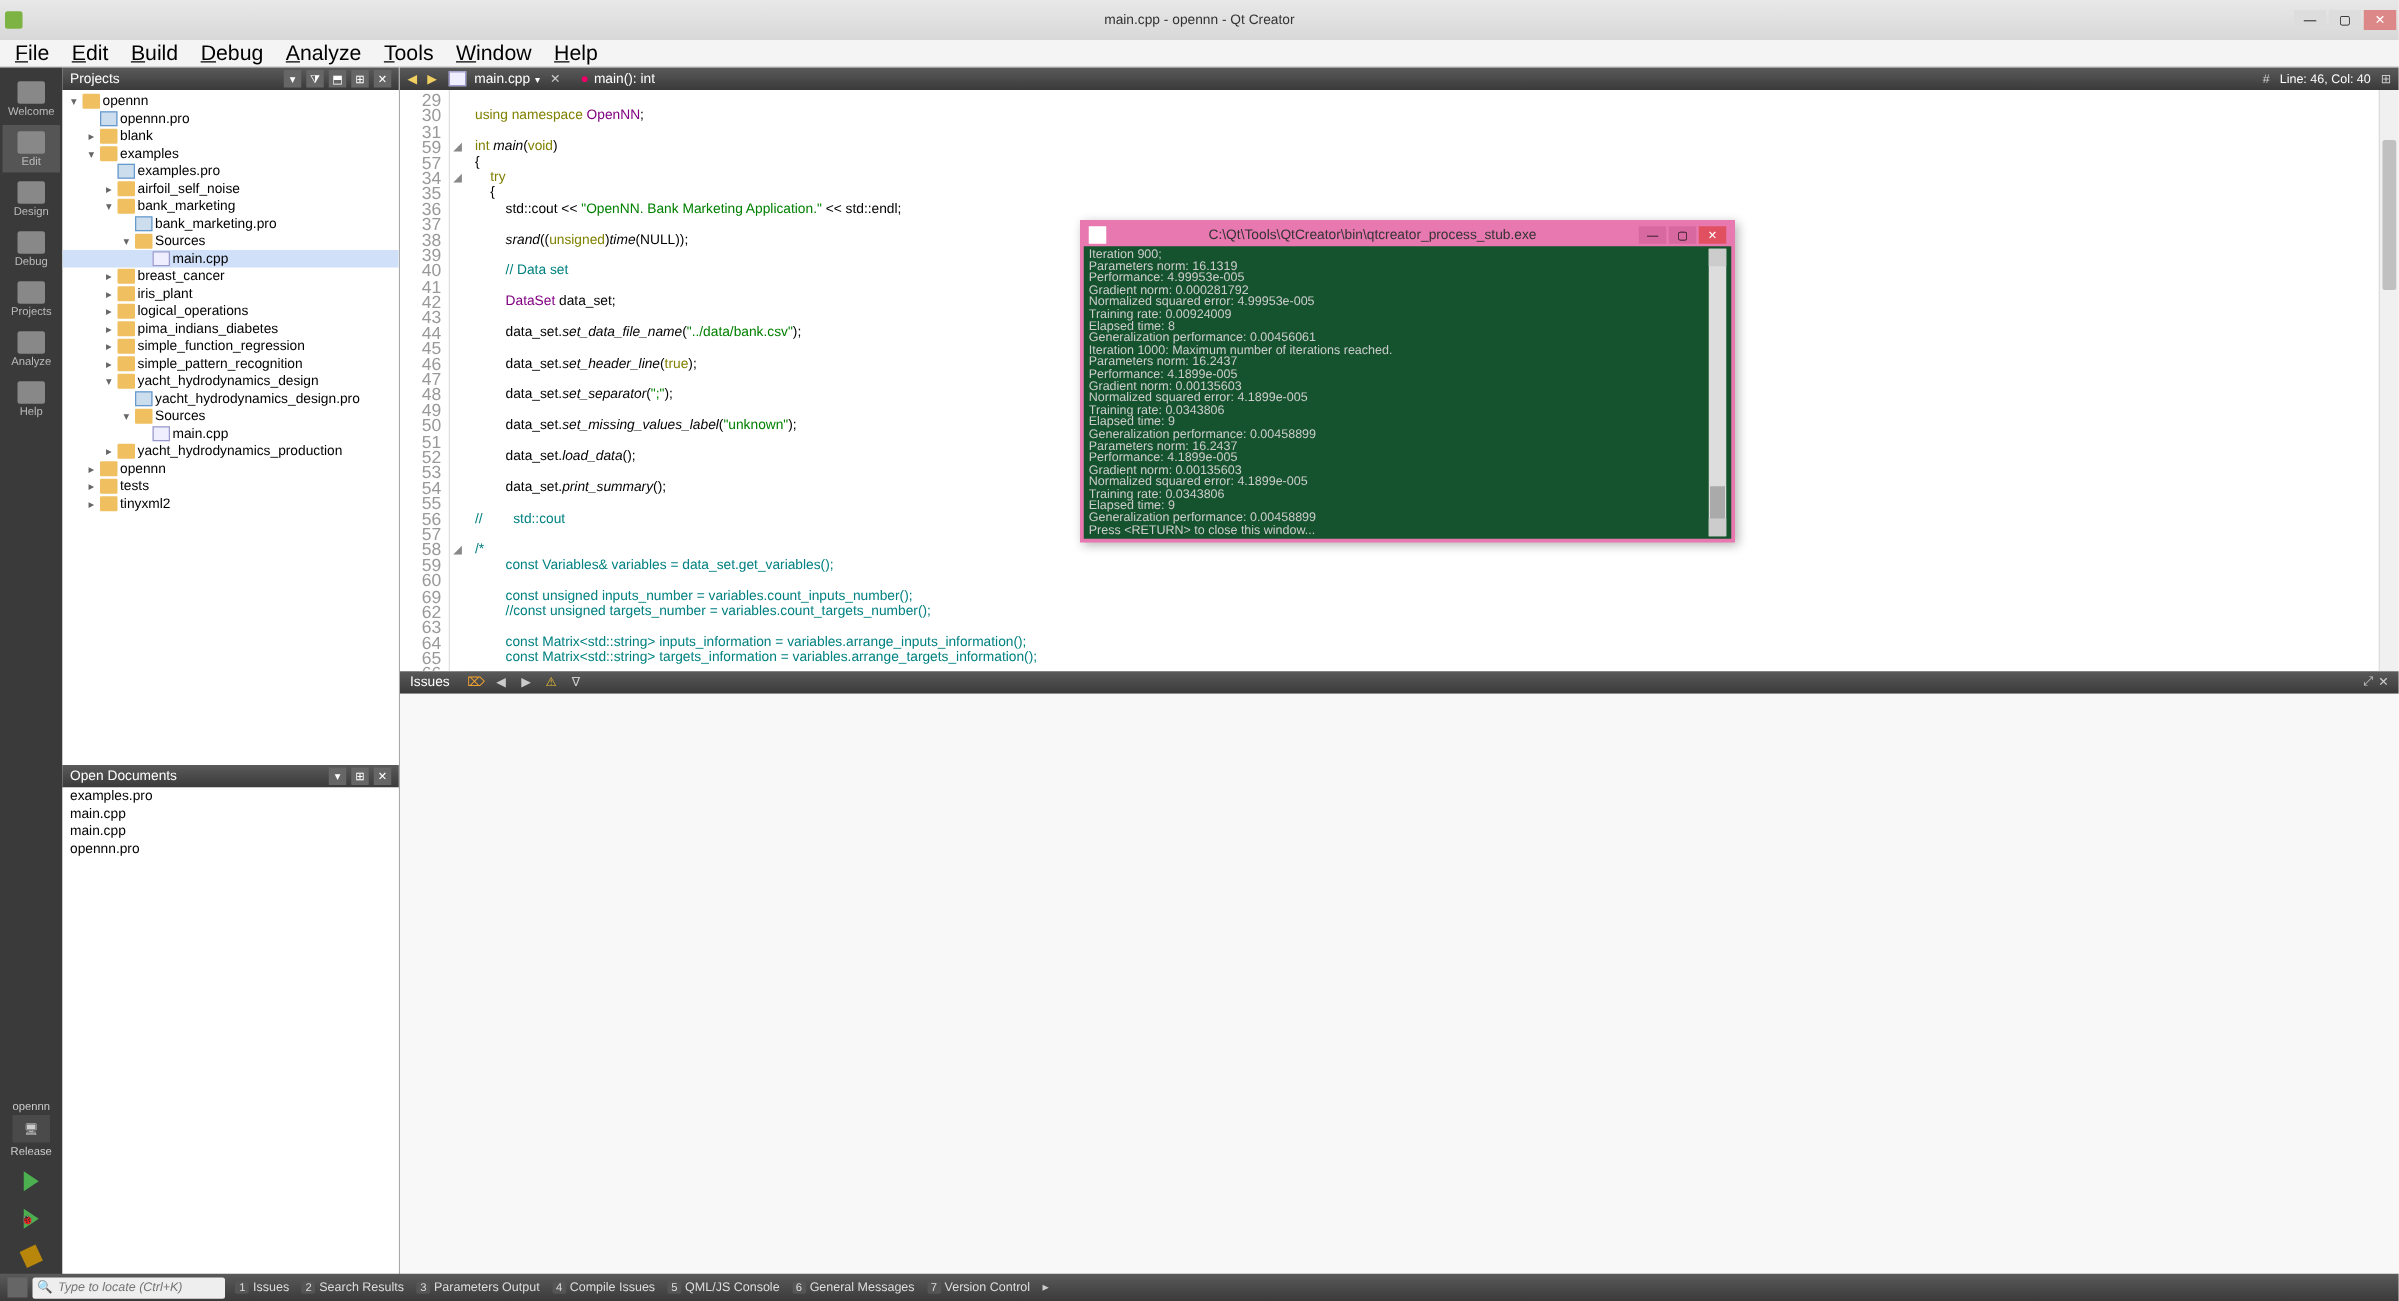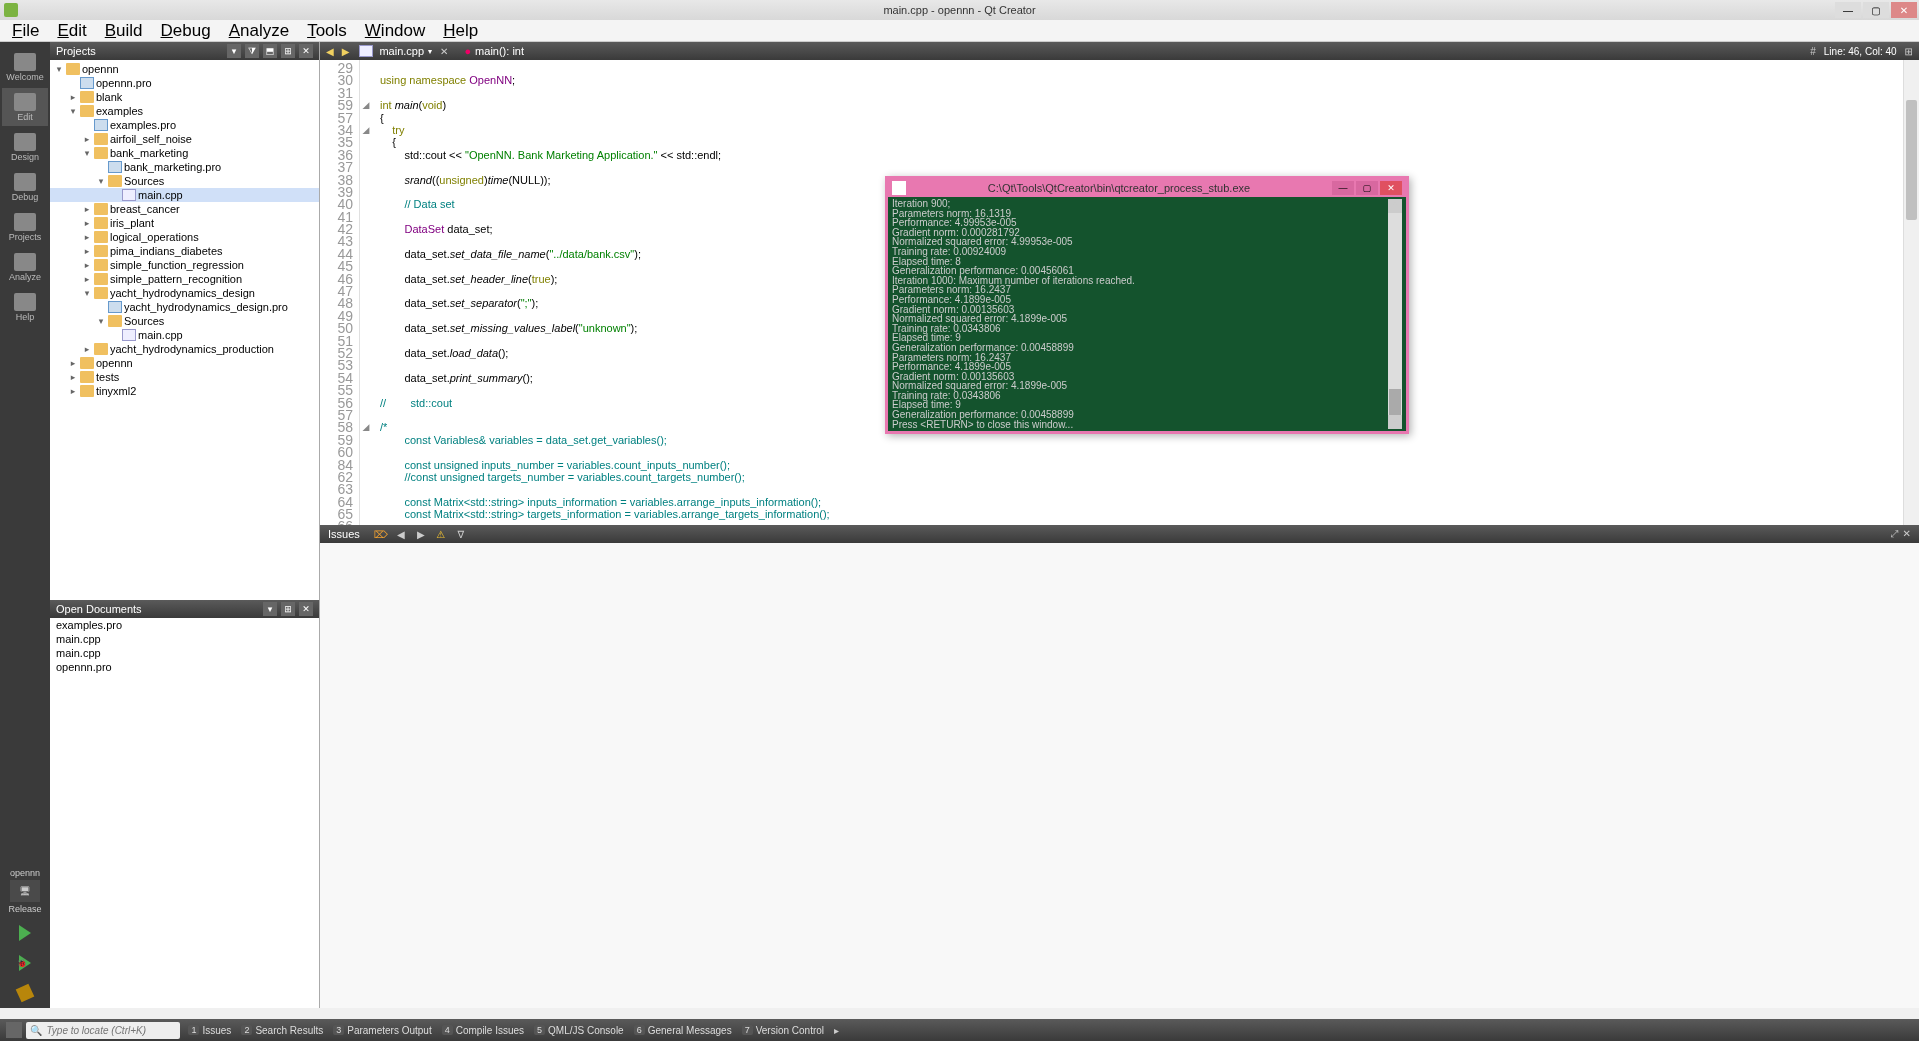--- a/index.html
+++ b/index.html
@@ -1,18 +1,18 @@
 <!DOCTYPE html>
 <html><head>
 <meta charset="utf-8">
 <style>
 * { margin: 0; padding: 0; box-sizing: border-box; font-family: "Segoe UI", Tahoma, sans-serif; }
 body { width: 1919px; height: 1041px; background: #f0f0f0; overflow: hidden; position: relative; }
 
-.titlebar { height: 20px; background: linear-gradient(#e8e8e8,#d8d8d8); display: flex; align-items: center; position: relative; text-align: right; }
+.titlebar { height: 32px; background: linear-gradient(#e8e8e8,#d8d8d8); display: flex; align-items: center; position: relative; text-align: right; }
 .titlebar-title { position: absolute; left: 50%; transform: translateX(-50%); font-size: 11px; color: #333; }
 .titlebar-icon { width: 14px; height: 14px; margin-left: 4px; background: #7cb342; border-radius: 2px; }
 .titlebar-btns { position: absolute; right: 2px; display: flex; gap: 2px; }
 .titlebar-btns span { width: 26px; height: 16px; background: #ddd; display: flex; align-items: center; justify-content: center; font-size: 10px; cursor: pointer; }
 .titlebar-btns span:last-child { background: #d88; color: #fff; }
 
 .menubar { height: 22px; background: #f4f4f4; display: flex; align-items: center; padding-left: 4px; gap: 2px; border-bottom: 1px solid #ccc; }
 .menubar span { font-size: 17px; padding: 2px 8px; cursor: pointer; }
 .menubar span u { text-decoration: underline; }
 
@@ -74,21 +74,21 @@
 .issues-bar-right { margin-left: auto; display: flex; gap: 4px; }
 .issues-body { flex: 1; height: 143px; background: #f8f8f8; }
 
 .bottombar { height: 22px; background: linear-gradient(#5a5a5a,#3a3a3a); display: flex; align-items: center; padding: 0 6px; gap: 4px; position: absolute; bottom: 0; left: 0; right: 0; }
 .bottombar-icon { width: 16px; height: 16px; background: #666; cursor: pointer; }
 .locate-box { display: flex; align-items: center; background: #eee; height: 17px; border-radius: 2px; padding: 0 4px; gap: 4px; }
 .locate-box input { border: none; background: transparent; font-size: 10px; width: 130px; outline: none; font-style: italic; color: #888; }
 .bottom-tab { display: flex; align-items: center; gap: 3px; color: #ddd; font-size: 10px; cursor: pointer; padding: 1px 4px; }
 .bottom-tab .num-badge { background: #555; padding: 0 3px; border-radius: 2px; font-size: 9px; }
 
-.console-window { position: absolute; left: 864px; top: 176px; width: 524px; background: #e878b0; padding: 3px; z-index: 100; box-shadow: 2px 2px 8px rgba(0,0,0,0.3); margin-left: 21px; }
+.console-window { position: absolute; left: 864px; top: 176px; width: 524px; background: #e878b0; padding: 3px; z-index: 100; box-shadow: 2px 2px 8px rgba(0,0,0,0.3); }
 .console-title { height: 18px; display: flex; align-items: center; padding: 0 4px; gap: 6px; }
 .console-title-icon { width: 14px; height: 14px; background: #fff; }
 .console-title-text { flex: 1; text-align: center; font-size: 11px; color: #333; }
 .console-title-btns { display: flex; gap: 2px; }
 .console-title-btns span { width: 22px; height: 14px; background: #d868a0; display: flex; align-items: center; justify-content: center; font-size: 9px; cursor: pointer; }
 .console-title-btns span:last-child { background: #e05060; color: #fff; }
 .console-body { background: #14532d; color: #ccc; font-family: "Lucida Console", monospace; font-size: 10px; line-height: 9.6px; padding: 2px 4px; white-space: pre; display: flex; height: 234px; }
 .console-text { flex: 1; overflow: hidden; }
 .console-sb { width: 14px; background: #ddd; position: relative; }
 .console-sb-up, .console-sb-down { position: absolute; left: 0; right: 0; height: 14px; background: #ccc; font-size: 8px; text-align: center; cursor: pointer; }
@@ -364,21 +364,21 @@
           <div>51</div>
           <div>52</div>
           <div>53</div>
           <div>54</div>
           <div>55</div>
           <div>56</div>
           <div>57</div>
           <div>58</div>
           <div>59</div>
           <div>60</div>
-          <div>84</div>
+          <div>69</div>
           <div>62</div>
           <div>63</div>
           <div>64</div>
           <div>65</div>
           <div>66</div>
         </div>
       <div class="fold-col" id="foldcol">
           <div></div>
           <div></div>
           <div></div>

